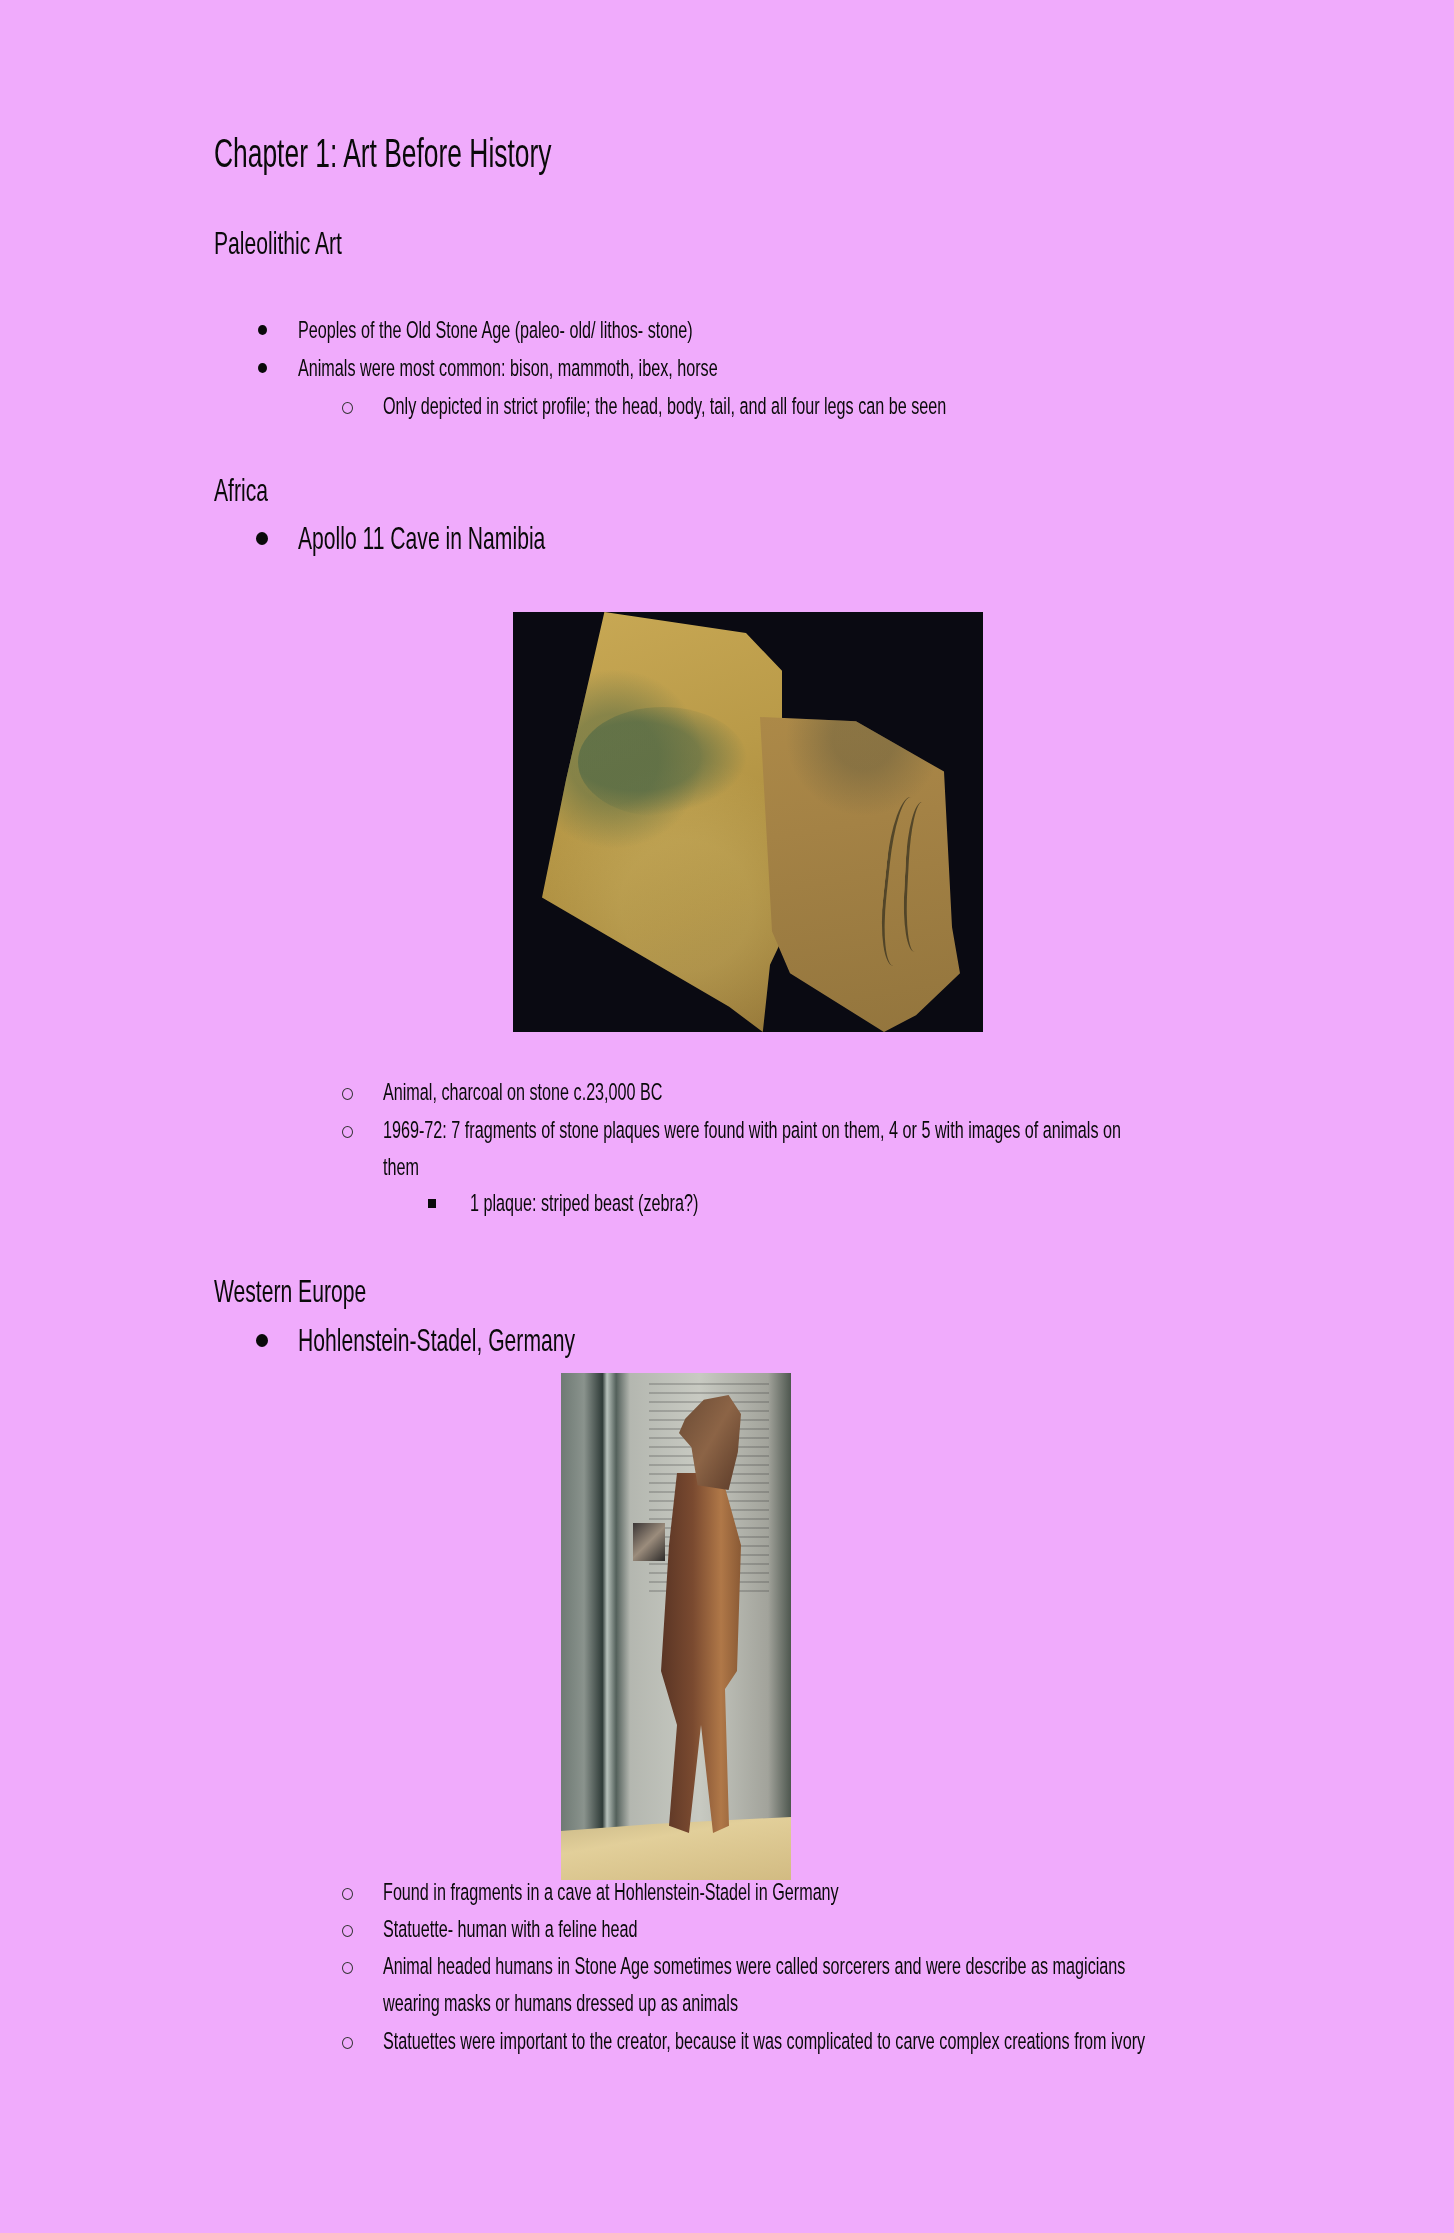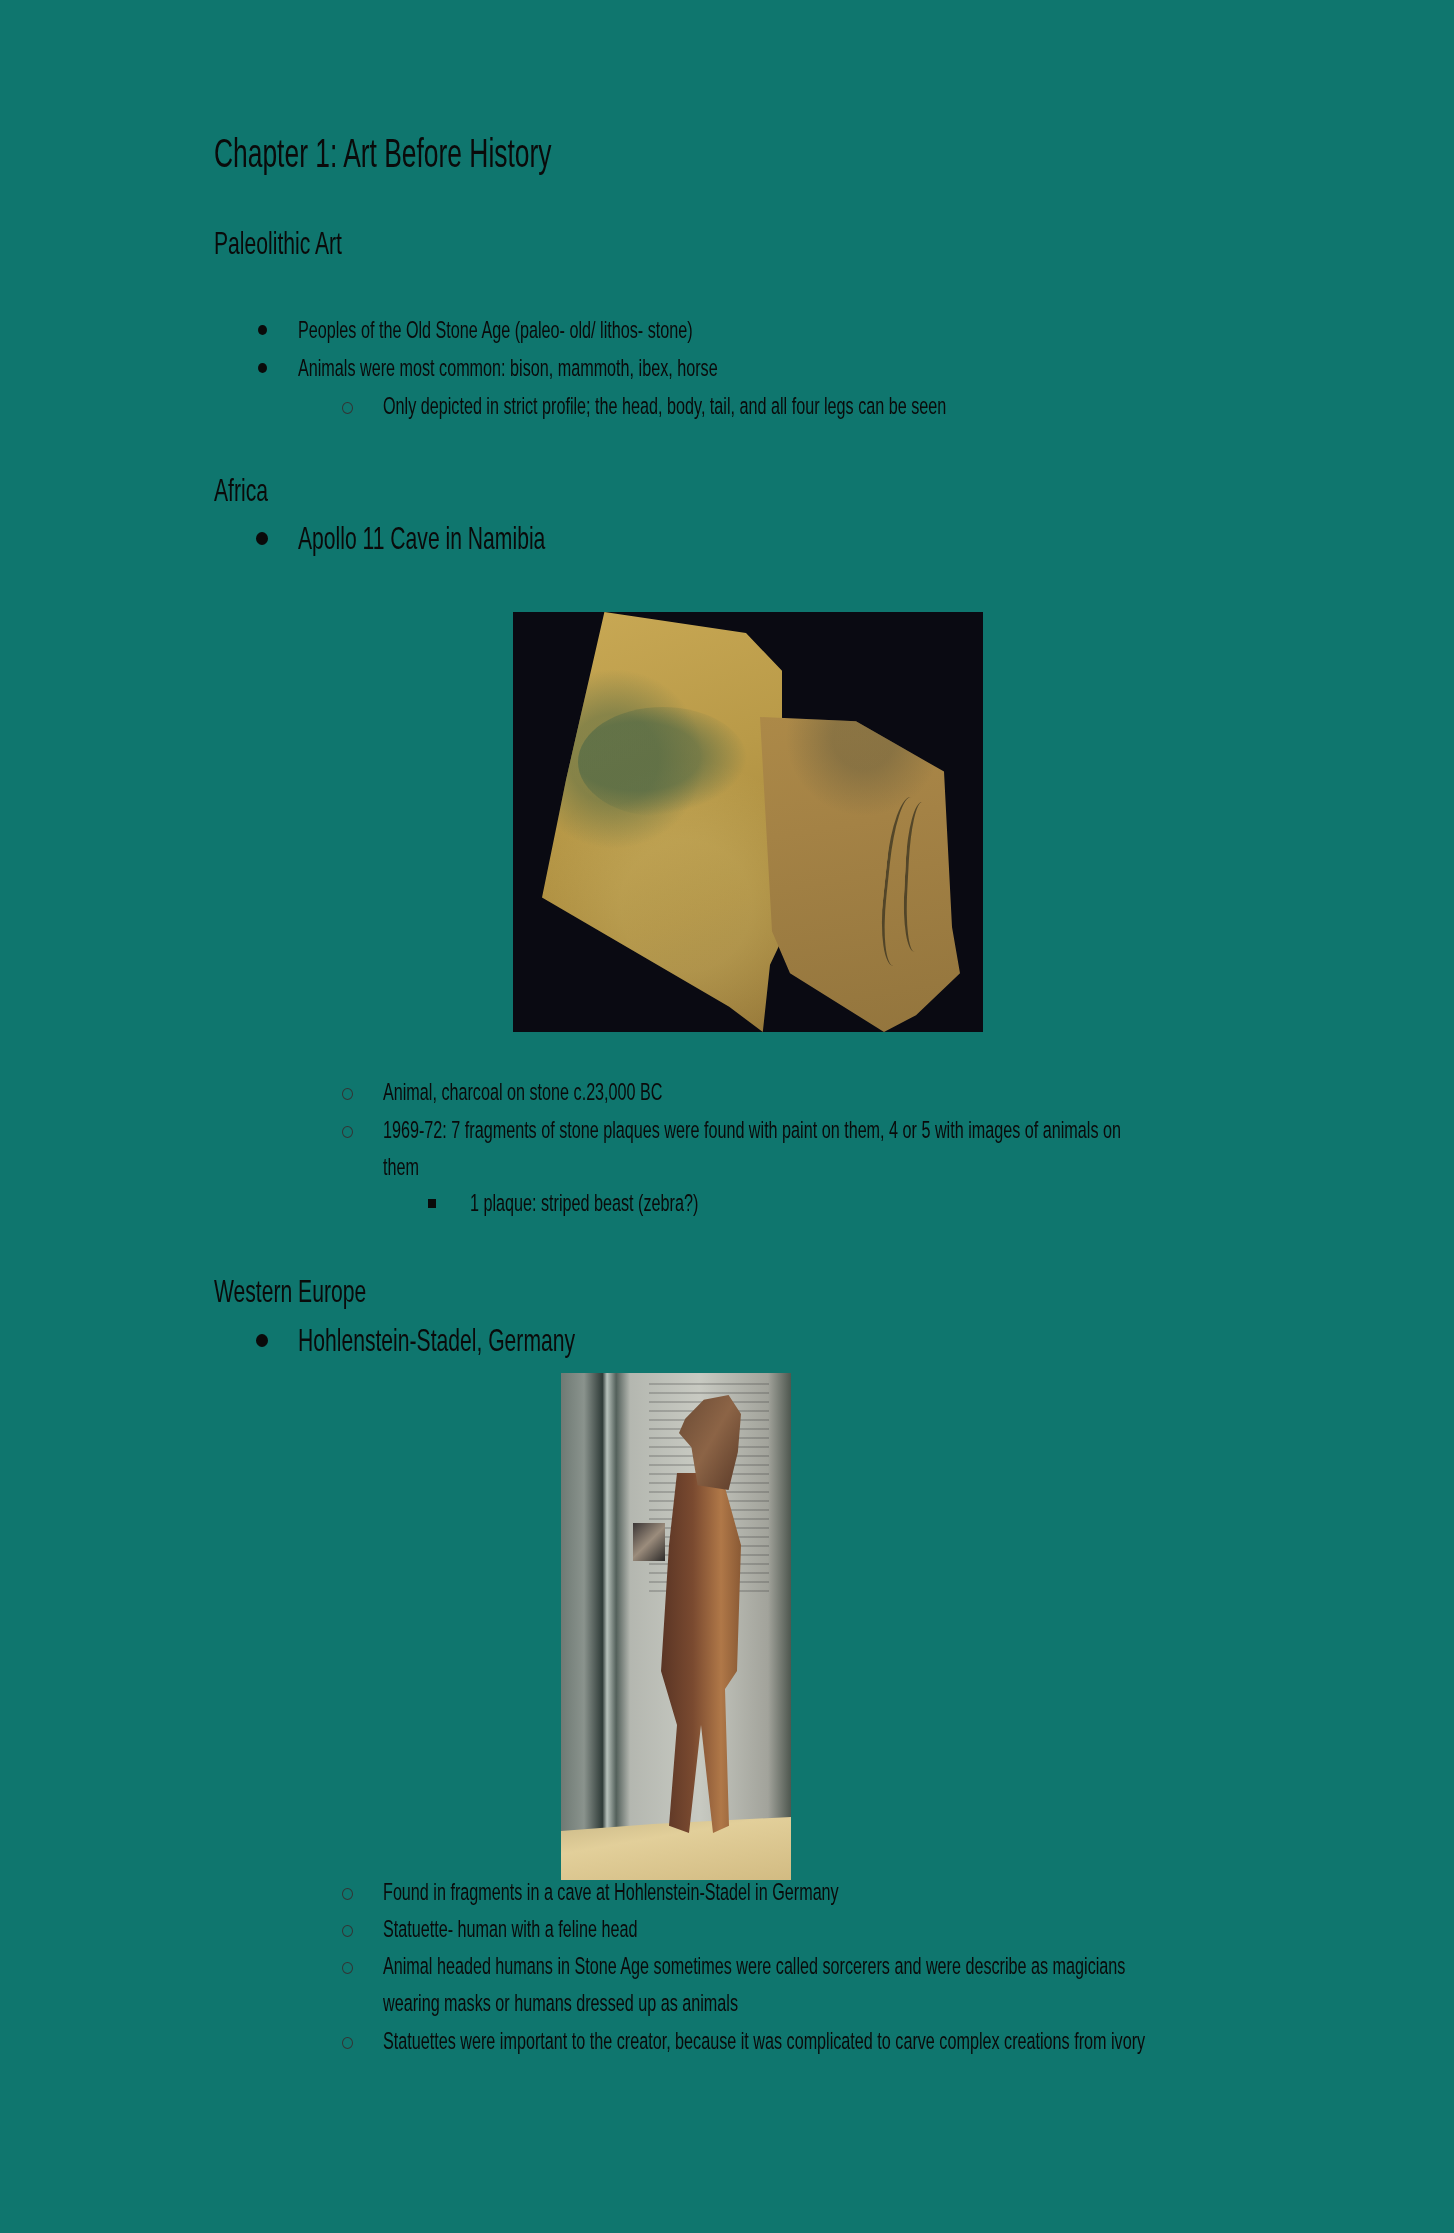--- a/index.html
+++ b/index.html
@@ -1,17 +1,17 @@
 <!DOCTYPE html>
 <html><head>
 <meta charset="utf-8">
 <style>
   html, body { margin: 0; padding: 0; background: #fefefe; }
   body { width: 1454px; height: 2233px; position: relative; overflow: hidden; }
-  .page { position: absolute; left: 0; top: 0; width: 1454px; height: 2233px; background: #0f766e; }
+  .page { position: absolute; left: 0; top: 0; width: 1454px; height: 2233px; background: #f0abfc; }
   .line {
     position: absolute;
     white-space: nowrap;
     color: #0a0a0a;
     font-family: "Liberation Sans", "DejaVu Sans", sans-serif;
     transform-origin: 0 50%;
     transform: scaleX(0.66);
     line-height: 1;
   }
   .title { font-size: 40px; }

